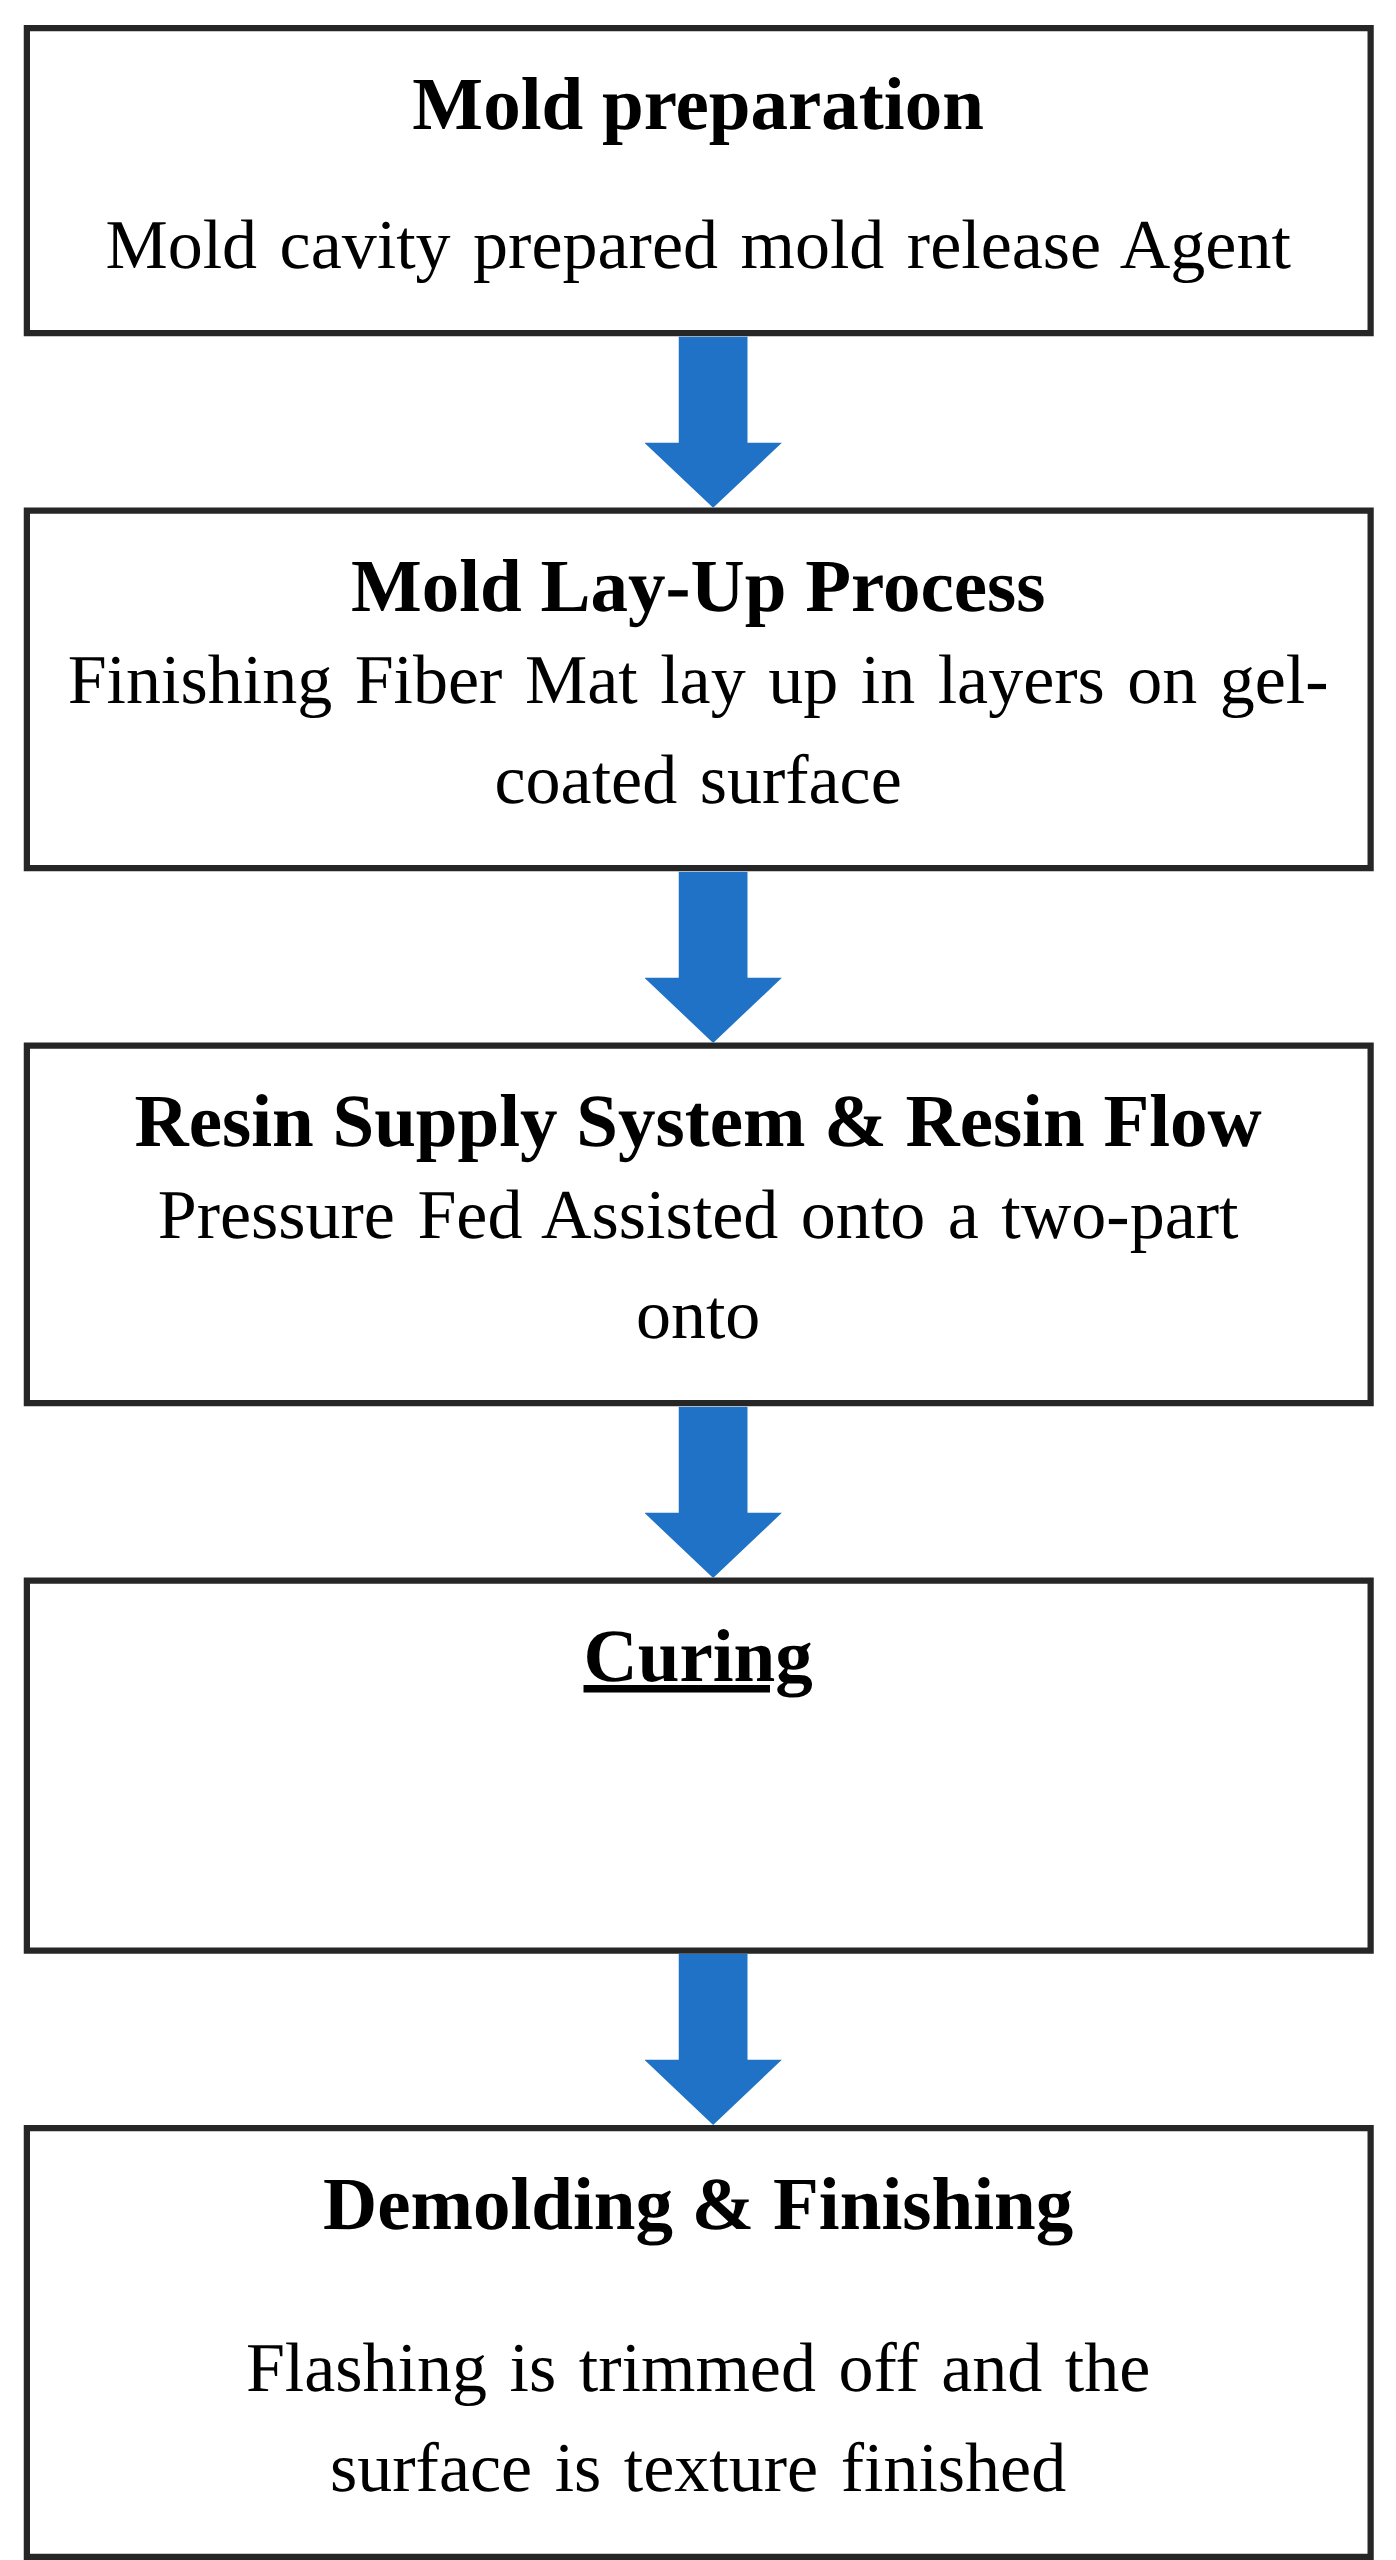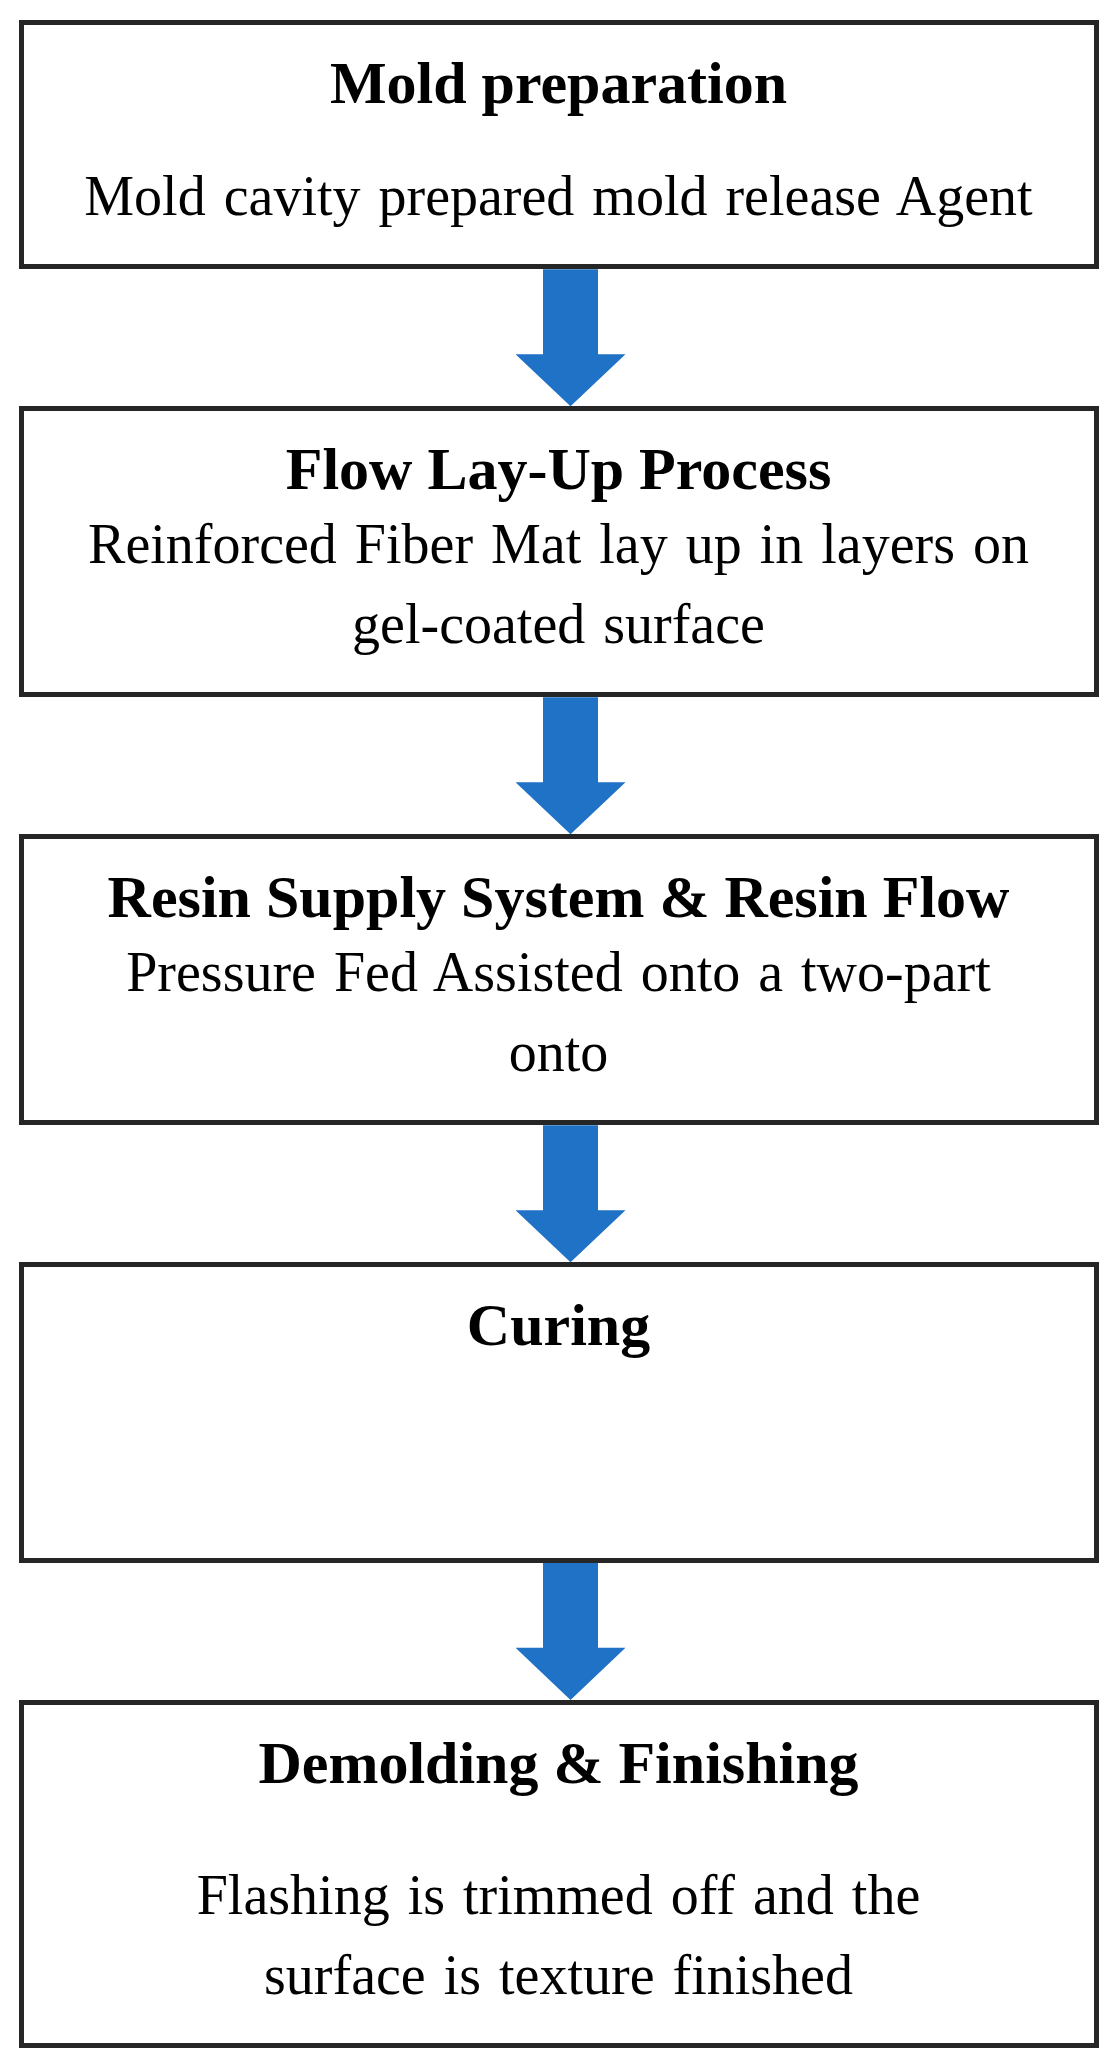--- a/index.html
+++ b/index.html
@@ -46,21 +46,21 @@
     font-weight: normal;
     line-height: 1.42;
     word-spacing: 4px;
     max-width: 1060px;
   }
 
   
   .box.step-1 { height: 263px; }
   .box.step-2 { height: 303px; }
   .box.step-3 { height: 305px; align-items: center; }
-  .box.step-4 { height: 318px; }
+  .box.step-4 { height: 318px; text-decoration: underline; }
   .box.step-5 { height: 369px; }
 
   .box.step-2 .desc { max-width: 1010px; }
   .box.step-3 .desc { max-width: 980px; }
   .box.step-5 .desc { max-width: 830px; }
 
   .arrow {
     width: 110px;
     height: 137px;
     flex: 0 0 137px;
@@ -75,22 +75,22 @@
 <div class="page" style="--arrow: #1F72C6; --border: #262626; --box-bg: #FFFFFF; --bg: #FFFFFF; --text: #000000;">
 
   <section class="box step-1">
     <h2 class="title">Mold preparation</h2>
     <p class="desc">Mold cavity prepared mold release Agent</p>
   </section>
 
   <div class="arrow"></div>
 
   <section class="box step-2">
-    <h2 class="title">Flow Lay-Up Process</h2>
-    <p class="desc">Reinforced Fiber Mat lay up in layers on gel-coated surface</p>
+    <h2 class="title">Mold Lay-Up Process</h2>
+    <p class="desc">Finishing Fiber Mat lay up in layers on gel-coated surface</p>
   </section>
 
   <div class="arrow"></div>
 
   <section class="box step-3">
     <h2 class="title">Resin Supply System &amp; Resin Flow</h2>
     <p class="desc">Pressure Fed Assisted onto a two-part onto</p>
   </section>
 
   <div class="arrow"></div>

